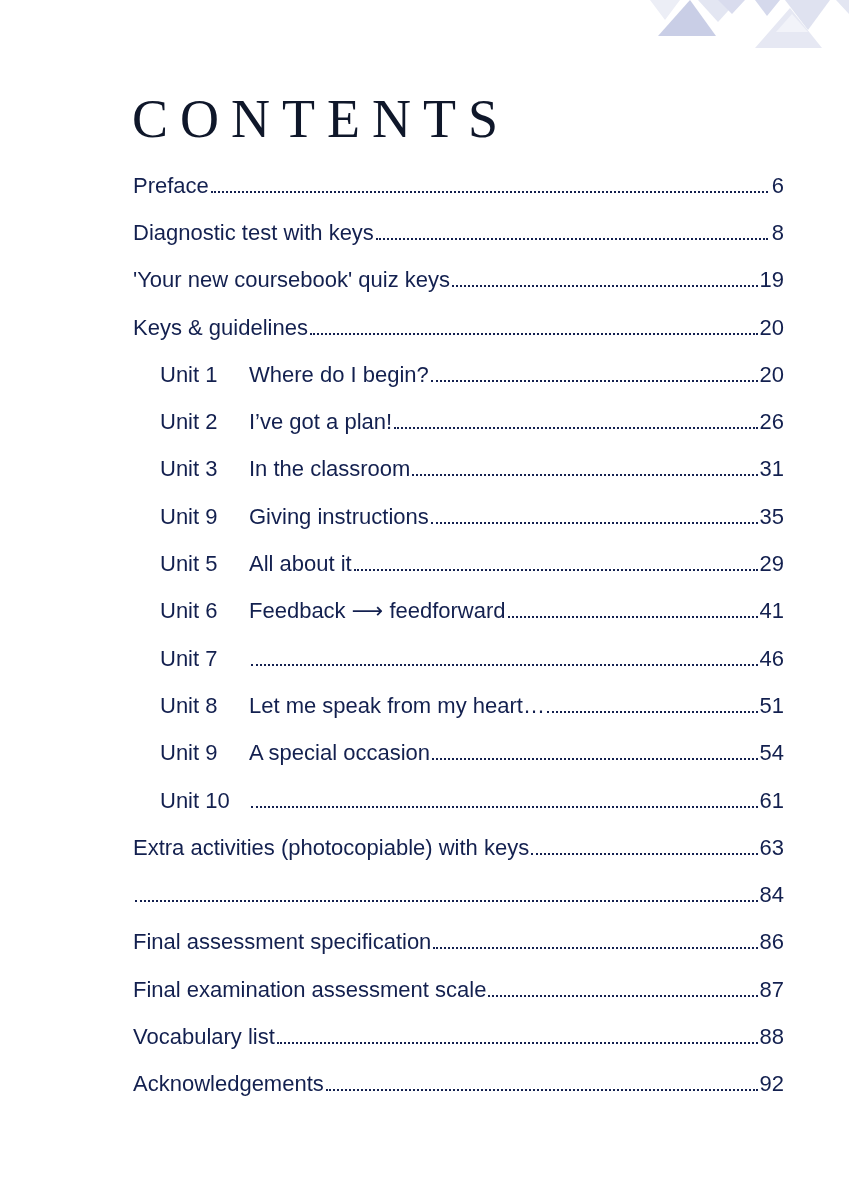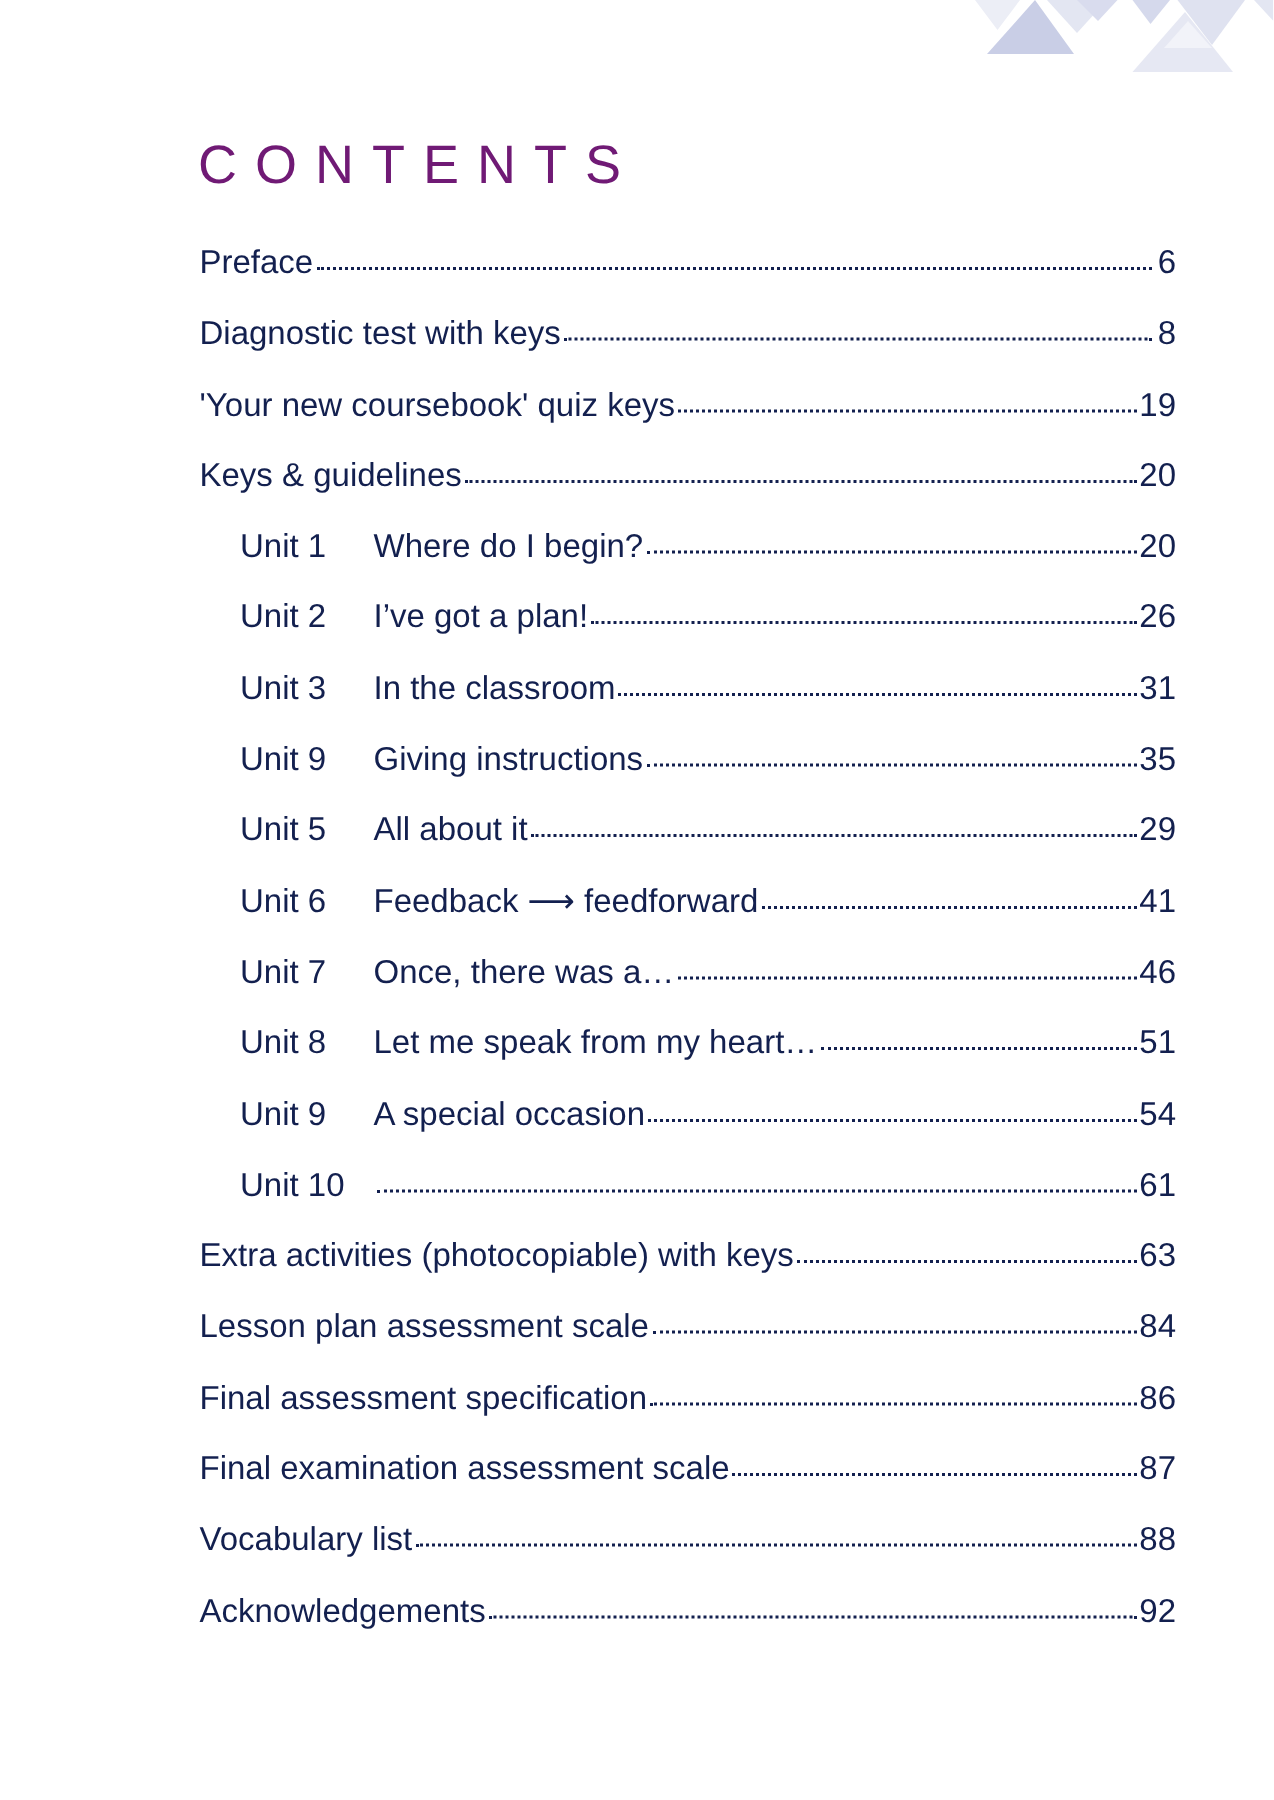--- a/index.html
+++ b/index.html
@@ -20,39 +20,39 @@
       top: 0;
       left: 640px;
       width: 209px;
       height: 60px;
     }
     .title {
       position: absolute;
       left: 132px;
       top: 92px;
       margin: 0;
-      font-family: Liberation Sans, sans-serif;
+      font-family: Liberation Serif, serif;
       font-weight: normal;
-      font-size: 36px;
+      font-size: 54px;
       letter-spacing: 12px;
-      color: #701a75;
+      color: #0f172a;
       line-height: 1;
     }
     .toc {
       position: absolute;
       left: 133px;
       top: 162px;
       width: 651px;
       margin: 0;
       padding: 0;
       list-style: none;
     }
     .toc-row {
       display: flex;
-      align-items: flex-start;
+      align-items: center;
       height: 47.3px;
       font-size: 22px;
       font-weight: normal;
       color: #13204f;
       white-space: nowrap;
     }
     .toc-row.sub {
       padding-left: 27px;
     }
     .unit-label {
@@ -153,21 +153,20 @@
     <span class="page-num">29</span>
   </li>
   <li class="toc-row sub">
     <span class="unit-label">Unit 6</span>
     <span class="entry-title">Feedback ⟶ feedforward</span>
     <span class="leader"></span>
     <span class="page-num">41</span>
   </li>
   <li class="toc-row sub">
     <span class="unit-label">Unit 7</span>
-    <span class="entry-title">Once, there was a…</span>
     <span class="leader"></span>
     <span class="page-num">46</span>
   </li>
   <li class="toc-row sub">
     <span class="unit-label">Unit 8</span>
     <span class="entry-title">Let me speak from my heart…</span>
     <span class="leader"></span>
     <span class="page-num">51</span>
   </li>
   <li class="toc-row sub">
@@ -180,21 +179,20 @@
     <span class="unit-label">Unit 10</span>
     <span class="leader"></span>
     <span class="page-num">61</span>
   </li>
   <li class="toc-row">
     <span class="entry-title">Extra activities (photocopiable) with keys</span>
     <span class="leader"></span>
     <span class="page-num">63</span>
   </li>
   <li class="toc-row">
-    <span class="entry-title">Lesson plan assessment scale</span>
     <span class="leader"></span>
     <span class="page-num">84</span>
   </li>
   <li class="toc-row">
     <span class="entry-title">Final assessment specification</span>
     <span class="leader"></span>
     <span class="page-num">86</span>
   </li>
   <li class="toc-row">
     <span class="entry-title">Final examination assessment scale</span>

